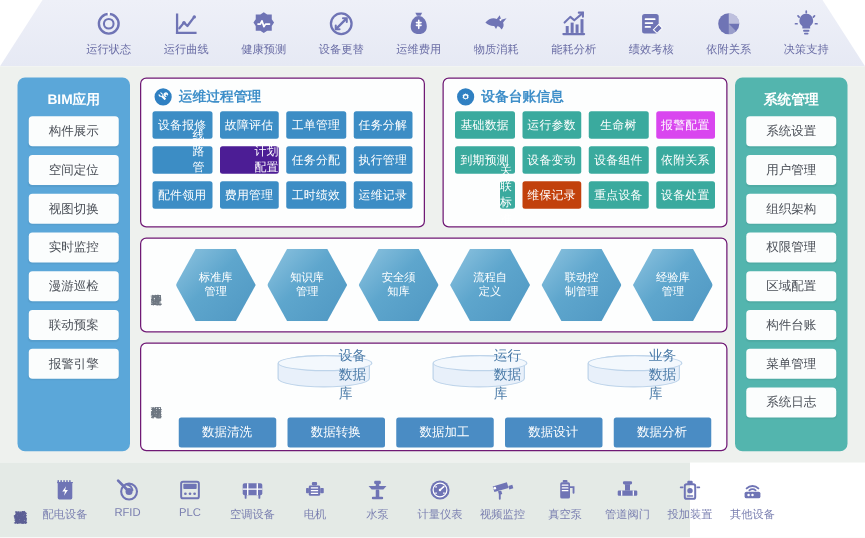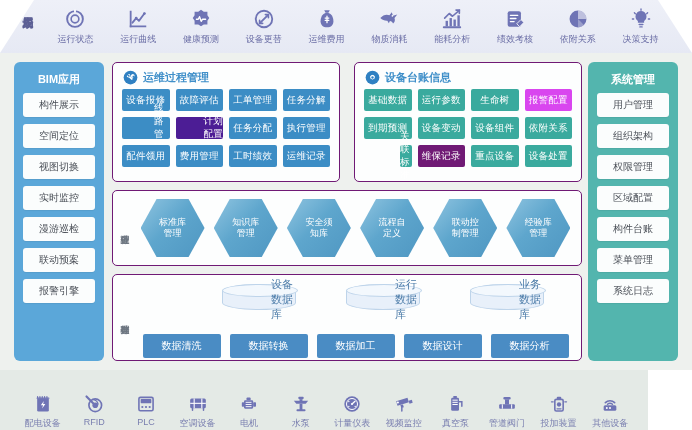--- a/index.html
+++ b/index.html
@@ -11,21 +11,21 @@
   }
   #app { position: relative; width: 692px; height: 430px; background:#fff; }
 
   
   .topbar {
     position: absolute; left: 0; top: 0; width: 692px; height: 53px;
     background: linear-gradient(180deg,#eef0f8 0%,#e6e9f4 100%);
     clip-path: polygon(34px 0, 658px 0, 692px 53px, 0 53px);
     display: flex; align-items: center;
   }
-  .topbar-inner { display:flex; align-items:flex-start; width:100%; padding-left:22px; padding-right:20px;}
+  .topbar-inner { display:flex; align-items:flex-end; width:100%; padding-left:34px; padding-right:20px;}
   .sec-label-v {
     writing-mode: vertical-rl; text-orientation: upright;
     font-size: 11px; font-weight: 700; color: #5c5f95; letter-spacing: 0px;
     line-height: 12px; margin-right: 10px; white-space: nowrap;
   }
   .topitems { display:flex; flex:1; justify-content: space-around; align-items:flex-start; }
   .topitem { display:flex; flex-direction:column; align-items:center; width:62px; cursor:default;}
   .topitem .ic { width:22px; height:22px; margin-bottom:3px; }
   .topitem .ic svg { width:22px; height:22px; display:block; }
   .topitem .tl { font-size:9px; color:#6a6da5; white-space:nowrap; }
@@ -105,22 +105,22 @@
   .cyl span { position:relative; font-size:11px; color:#4b7ba8; margin-top:4px;margin-left:48px; }
   .dtiles { position:absolute; left:0; top:44px; width:100%; display:flex; justify-content:space-around; padding:15px 8px; }
   .dtile {
     width:78px; height:24px; background:#4a8cc4; border-radius:2px;
     display:flex; align-items:center; justify-content:center;
     font-size:10px; color:#fff; cursor:default;
   }
 
   
   .bottombar {
-    position:absolute; left:0; top:370px; width:648px; height:60px;
-    background:#e4eae6; display:flex; align-items:flex-end; padding-right:12px;
+    position:absolute; left:0; top:370px; width:552px; height:60px;
+    background:#e4eae6; display:flex; align-items:center; padding-left:10px; padding-right:12px;
   }
   .botitems { display:flex; flex:1; justify-content:space-around; align-items:flex-start; }
   .botitem { display:flex; flex-direction:column; align-items:center; width:50px; }
   .botitem .ic { width:20px; height:20px; margin-bottom:3px; }
   .botitem .ic svg { width:20px; height:20px; display:block; }
   .botitem .tl { font-size:9px; color:#7a7fb0; white-space:nowrap; }
   .bot-label { font-size:10.5px; font-weight:700; color:#5c5f95; line-height:11px;
     writing-mode: vertical-rl; text-orientation: upright; margin-right:6px; white-space:nowrap;}
 </style>
 </head>
@@ -253,20 +253,21 @@
           <div class="sp-btn">实时监控</div>
           <div class="sp-btn">漫游巡检</div>
           <div class="sp-btn">联动预案</div>
           <div class="sp-btn">报警引擎</div>
         </div>
     </div>
 
     <div class="side-panel" id="sys-panel" style="background: rgb(83, 181, 174);">
       <div class="sp-title">系统管理</div>
       <div id="sys-items">
+          <div class="sp-btn">系统设置</div>
           <div class="sp-btn">用户管理</div>
           <div class="sp-btn">组织架构</div>
           <div class="sp-btn">权限管理</div>
           <div class="sp-btn">区域配置</div>
           <div class="sp-btn">构件台账</div>
           <div class="sp-btn">菜单管理</div>
           <div class="sp-btn">系统日志</div>
         </div>
     </div>
 
@@ -313,21 +314,21 @@
         <div class="tilegrid" id="ledger-tiles">
             <div class="tile teal" style="background: rgb(58, 170, 158);">基础数据</div>
             <div class="tile teal" style="background: rgb(58, 170, 158);">运行参数</div>
             <div class="tile teal" style="background: rgb(58, 170, 158);">生命树</div>
             <div class="tile teal" style="background: #d946ef;">报警配置</div>
             <div class="tile teal" style="background: rgb(58, 170, 158);">到期预测</div>
             <div class="tile teal" style="background: rgb(58, 170, 158);">设备变动</div>
             <div class="tile teal" style="background: rgb(58, 170, 158);">设备组件</div>
             <div class="tile teal" style="background: rgb(58, 170, 158);">依附关系</div>
             <div class="tile teal" style="background: rgb(58, 170, 158); margin-left: 36px;">关联标准</div>
-            <div class="tile teal" style="background: #701a75;">维保记录</div>
+            <div class="tile teal" style="background: #c2410c;">维保记录</div>
             <div class="tile teal" style="background: rgb(58, 170, 158);">重点设备</div>
             <div class="tile teal" style="background: rgb(58, 170, 158);">设备处置</div>
           </div>
       </div>
 
       <div class="card" id="card-logic">
         <div class="row-vlabel">业务逻辑处理</div>
         <div class="hexrow" id="hexrow">
             <div class="hex">
               <span>标准库</span>

